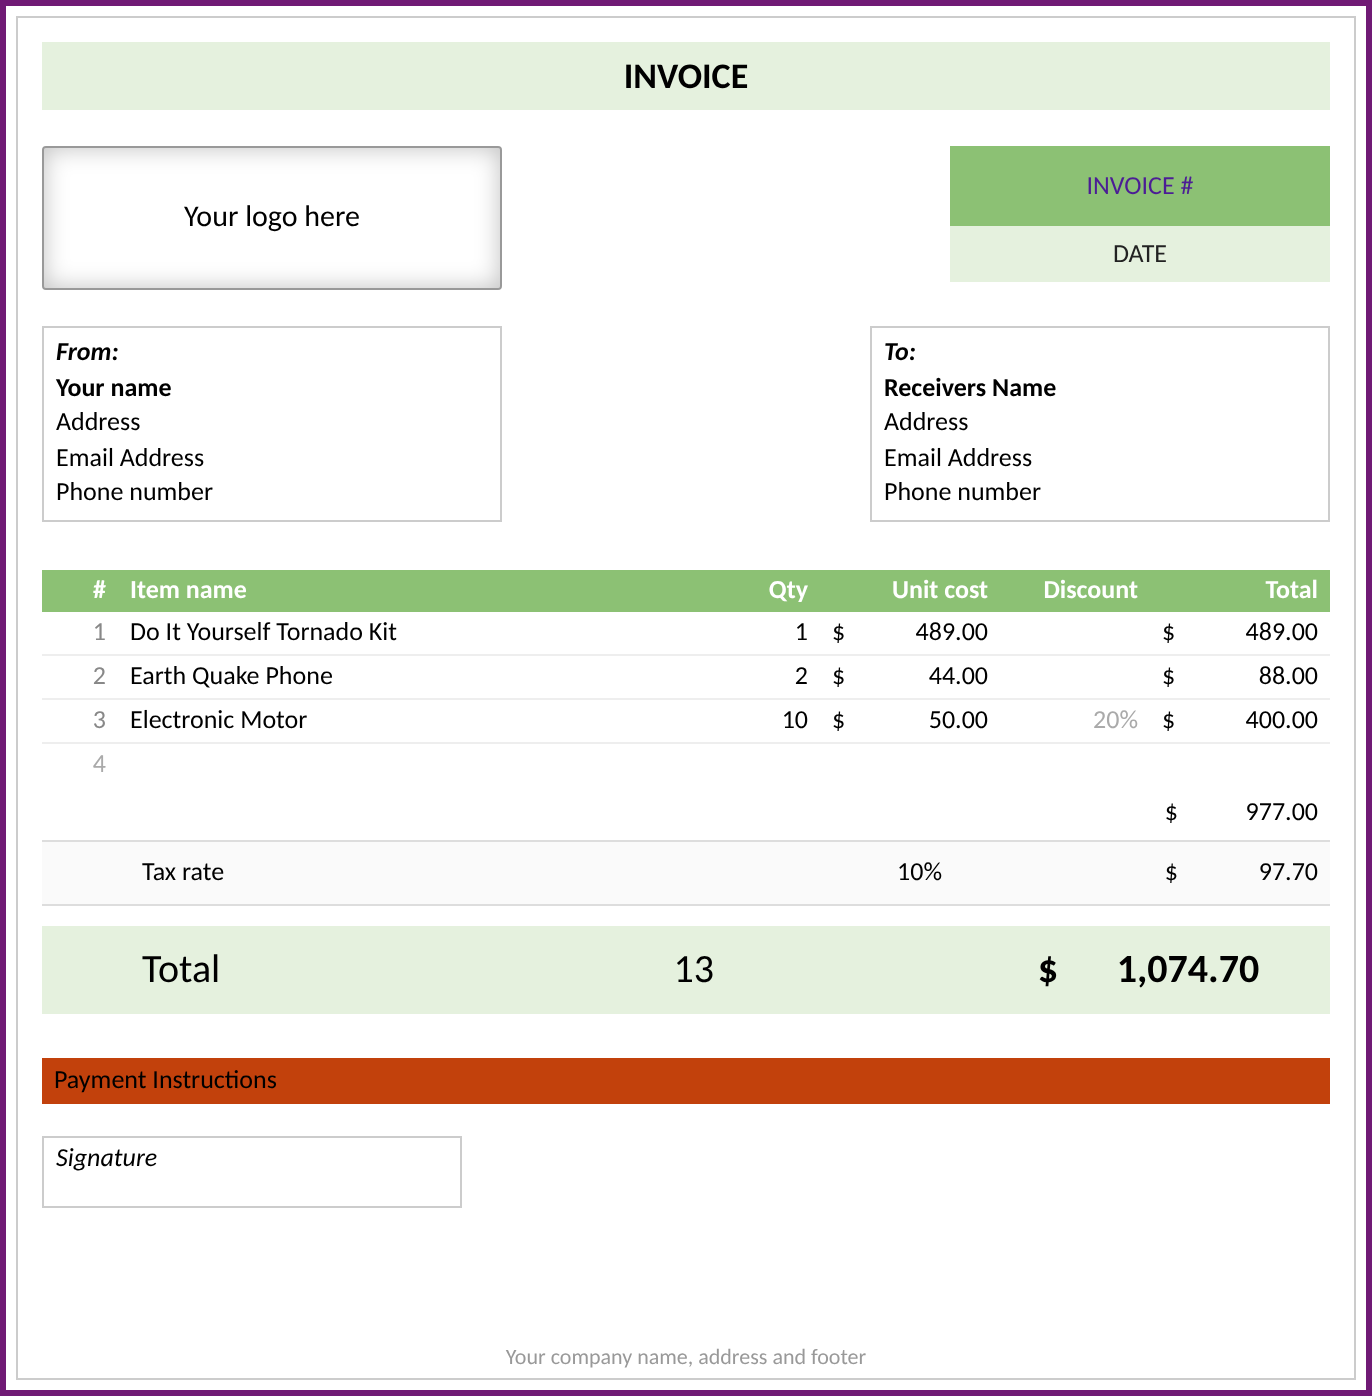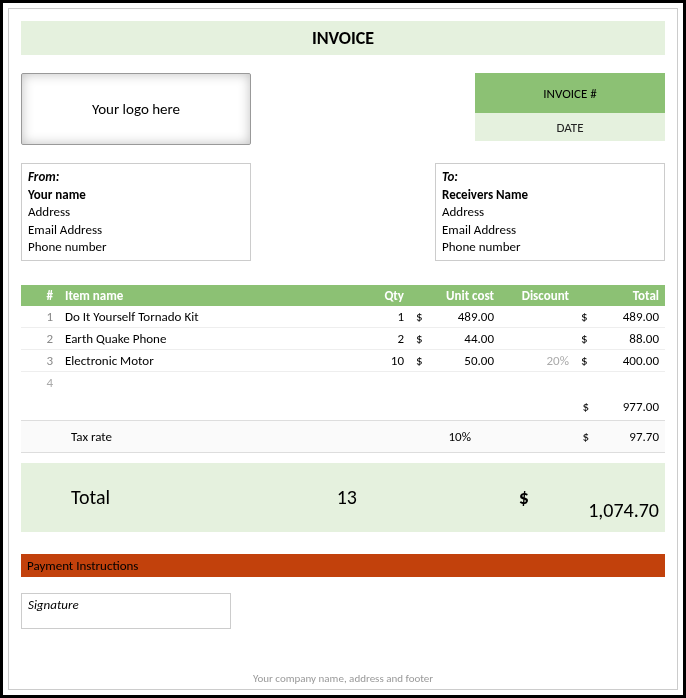--- a/index.html
+++ b/index.html
@@ -1,23 +1,23 @@
 <!DOCTYPE html>
 <html><head>
 <meta charset="utf-8">
 <style>
 * { box-sizing: border-box; margin: 0; padding: 0; }
 body { font-family: Calibri, Arial, sans-serif; background: #fff; }
-.outer { width: 686px; height: 698px; border: 3px solid #000000; padding: 5px; }
+.outer { width: 686px; height: 698px; border: 3px solid #701a75; padding: 5px; }
 .inner { width: 100%; height: 100%; border: 1px solid #ccc; padding: 12px 12px 0 12px; position: relative; }
 .title-bar { background: #e5f1de; text-align: center; padding: 6px 0; font-weight: bold; font-size: 18px; margin-bottom: 18px; }
 .top-row { display: flex; justify-content: space-between; margin-bottom: 18px; }
 .logo-box { width: 230px; height: 72px; border: 1px solid #999; border-radius: 2px; display: flex; align-items: center; justify-content: center; box-shadow: inset 0 0 12px rgba(0,0,0,0.25); font-size: 15px; }
 .inv-meta { width: 190px; }
-.inv-num { background: #8cc174; height: 40px; display: flex; align-items: center; justify-content: center; font-size: 13px; color: #000000; }
+.inv-num { background: #8cc174; height: 40px; display: flex; align-items: center; justify-content: center; font-size: 13px; color: #4c1d95; }
 .inv-date { background: #e5f1de; height: 28px; display: flex; align-items: center; justify-content: center; font-size: 13px; color: #222; }
 .addr-row { display: flex; justify-content: space-between; margin-bottom: 24px; }
 .addr-box { width: 230px; border: 1px solid #ccc; padding: 4px 6px; font-size: 13px; line-height: 1.35; }
 .addr-box .lbl { font-style: italic; font-weight: bold; }
 .addr-box .name { font-weight: bold; }
 table.items { width: 100%; border-collapse: collapse; font-size: 13px; }
 table.items th { background: #8cc174; color: #fff; font-weight: bold; padding: 3px 6px; text-align: right; }
 table.items th.left { text-align: left; }
 table.items td { padding: 3px 6px; text-align: right; border-bottom: 1px solid #eee; }
 table.items td.num { color: #888; width: 38px; }
@@ -30,21 +30,21 @@
 .tax-row { display: flex; align-items: center; padding: 8px 6px; font-size: 13px; border-top: 1px solid #ddd; border-bottom: 1px solid #ddd; background: #fafafa; }
 .tax-row .lbl { flex: 0 0 240px; padding-left: 44px; }
 .tax-row .pct { flex: 1; text-align: right; padding-right: 84px; }
 .tax-row .cur { width: 34px; text-align: right; }
 .tax-row .val { width: 70px; text-align: right; }
 .total-row { display: flex; align-items: center; background: #e5f1de; padding: 10px 6px; font-size: 20px; margin-top: 10px; }
 .total-row .lbl { flex: 0 0 240px; padding-left: 44px; }
 .total-row .qty { width: 90px; text-align: right; }
 .total-row .spacer { flex: 1; }
 .total-row .cur { width: 50px; text-align: right; font-weight: bold; }
-.total-row .val { width: 130px; text-align: right; font-weight: normal; margin-top: 25px; }
+.total-row .val { width: 130px; text-align: center; font-weight: bold; }
 .pay-box { background: #c2410c; padding: 4px 6px; font-size: 13px; margin-top: 22px; }
 .sig-box { border: 1px solid #ccc; width: 210px; height: 36px; padding: 3px 6px; font-size: 13px; margin-top: 16px; font-style: italic; }
 .footer { position: absolute; bottom: 4px; left: 0; right: 0; text-align: center; font-size: 11px; color: #999; }
 </style>
 </head>
 <body>
 
 <div class="outer">
 <div class="inner">
 

